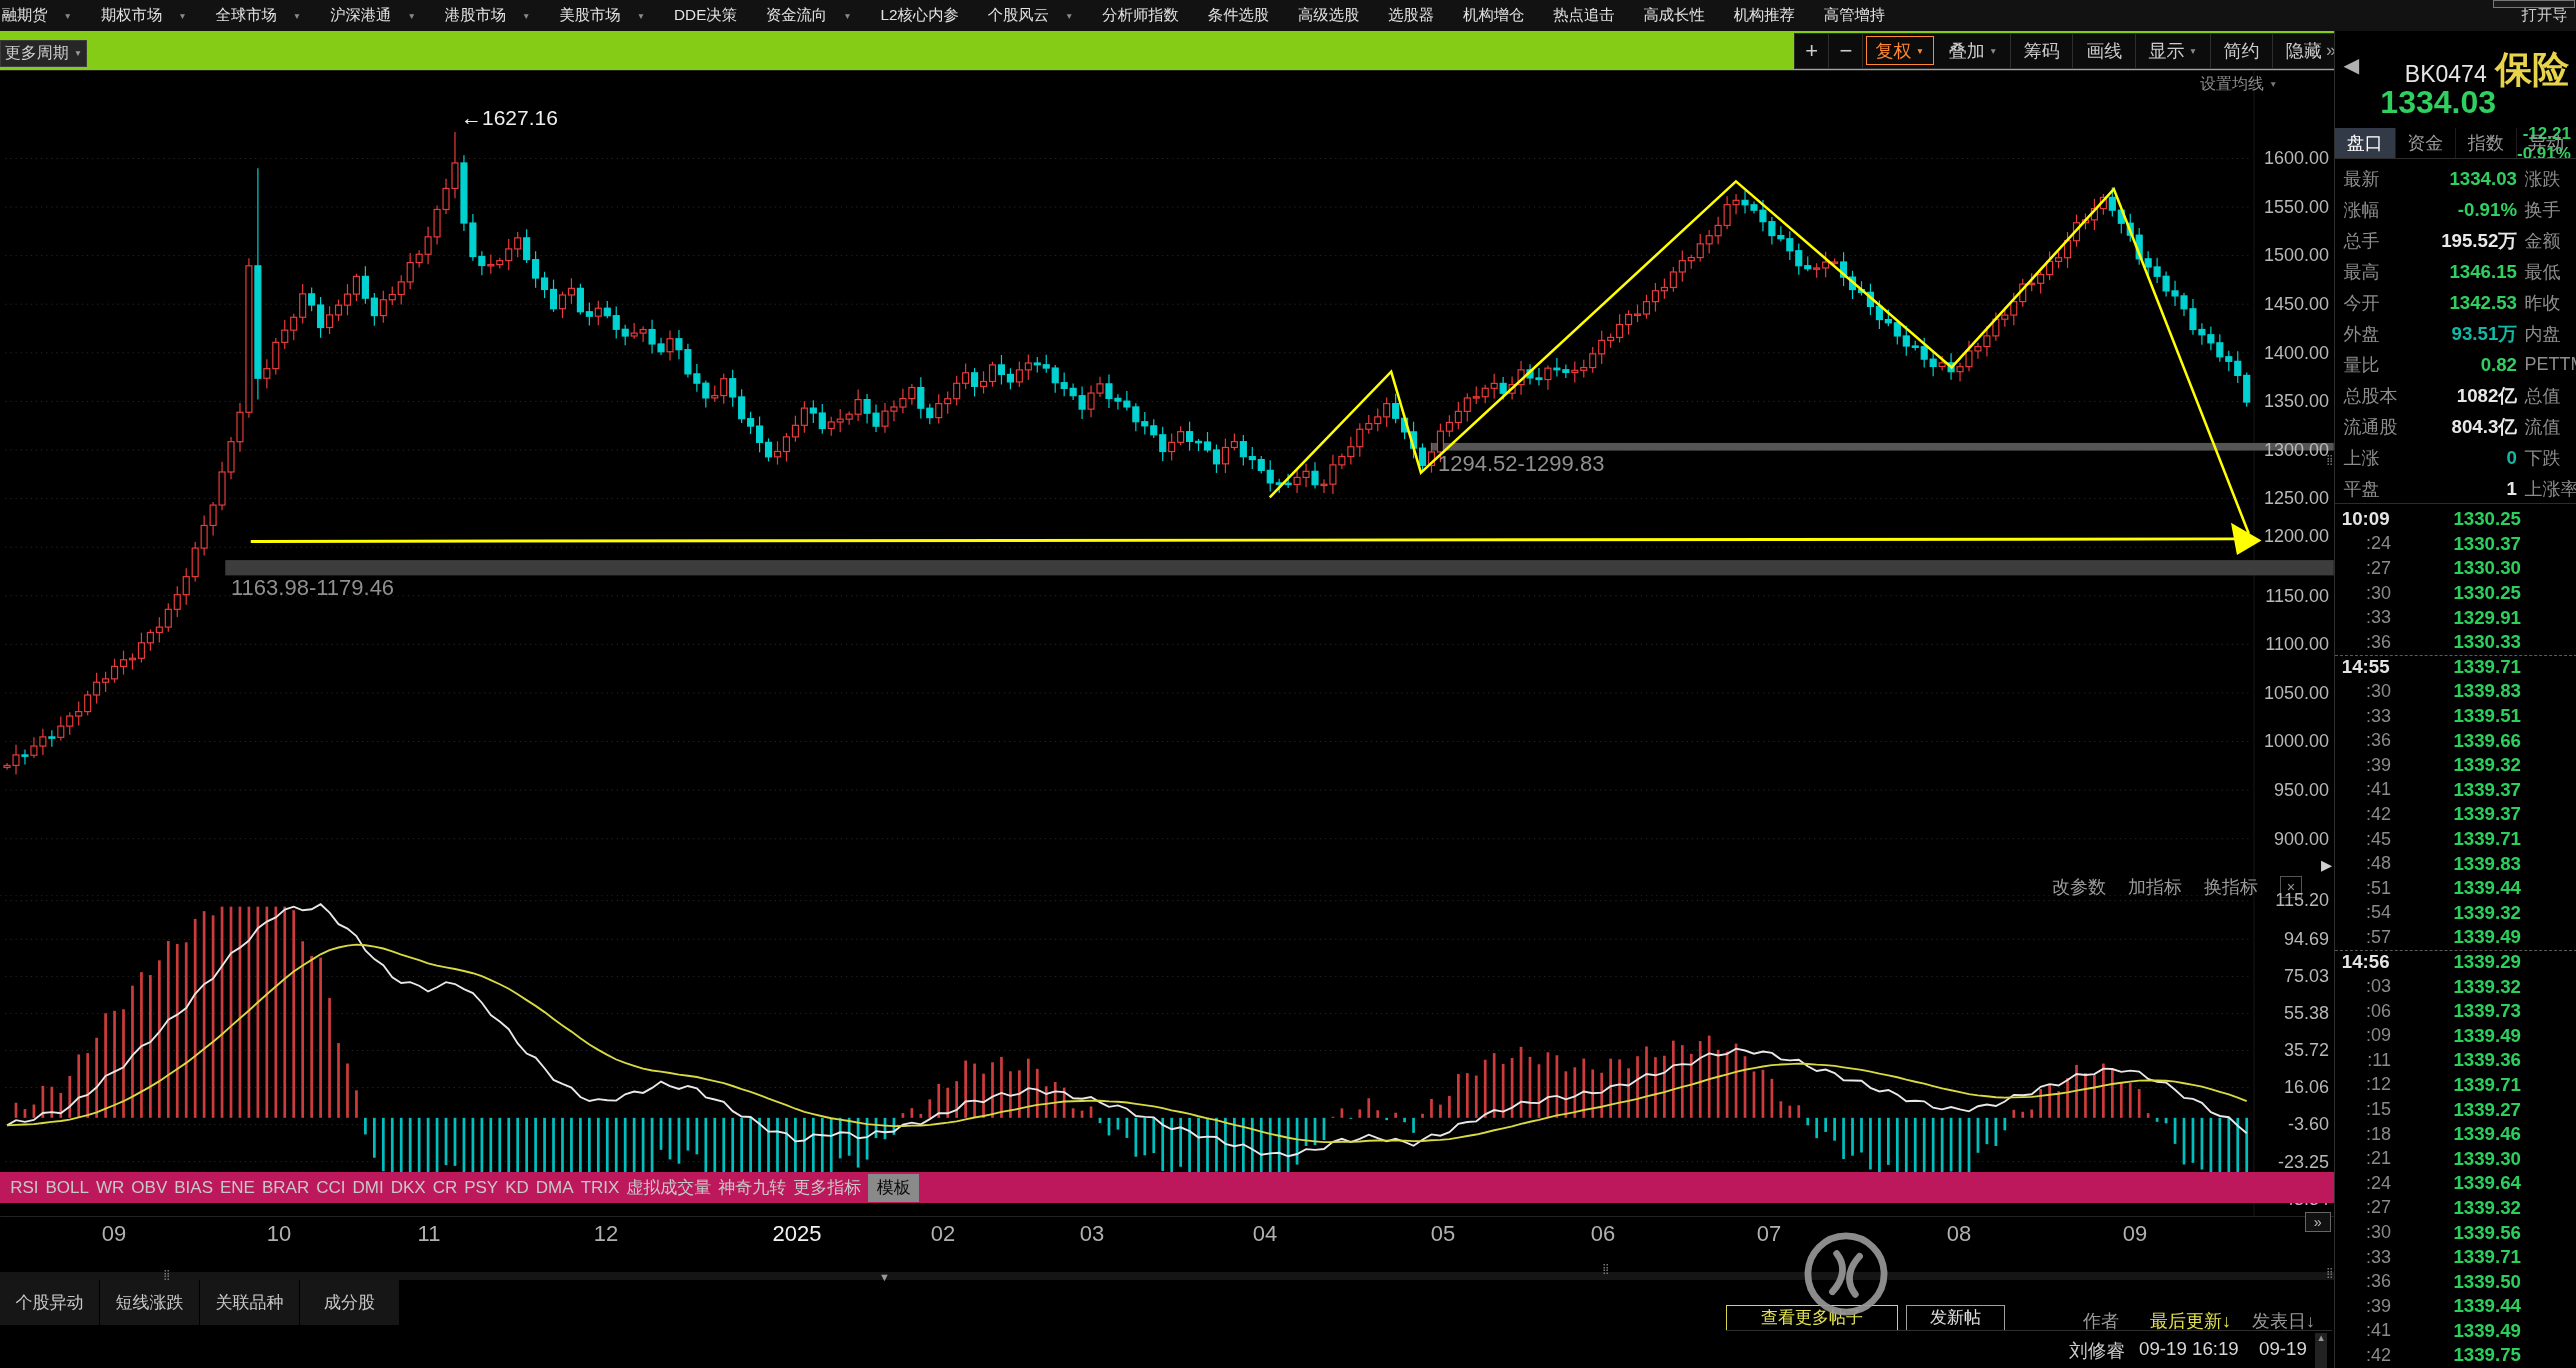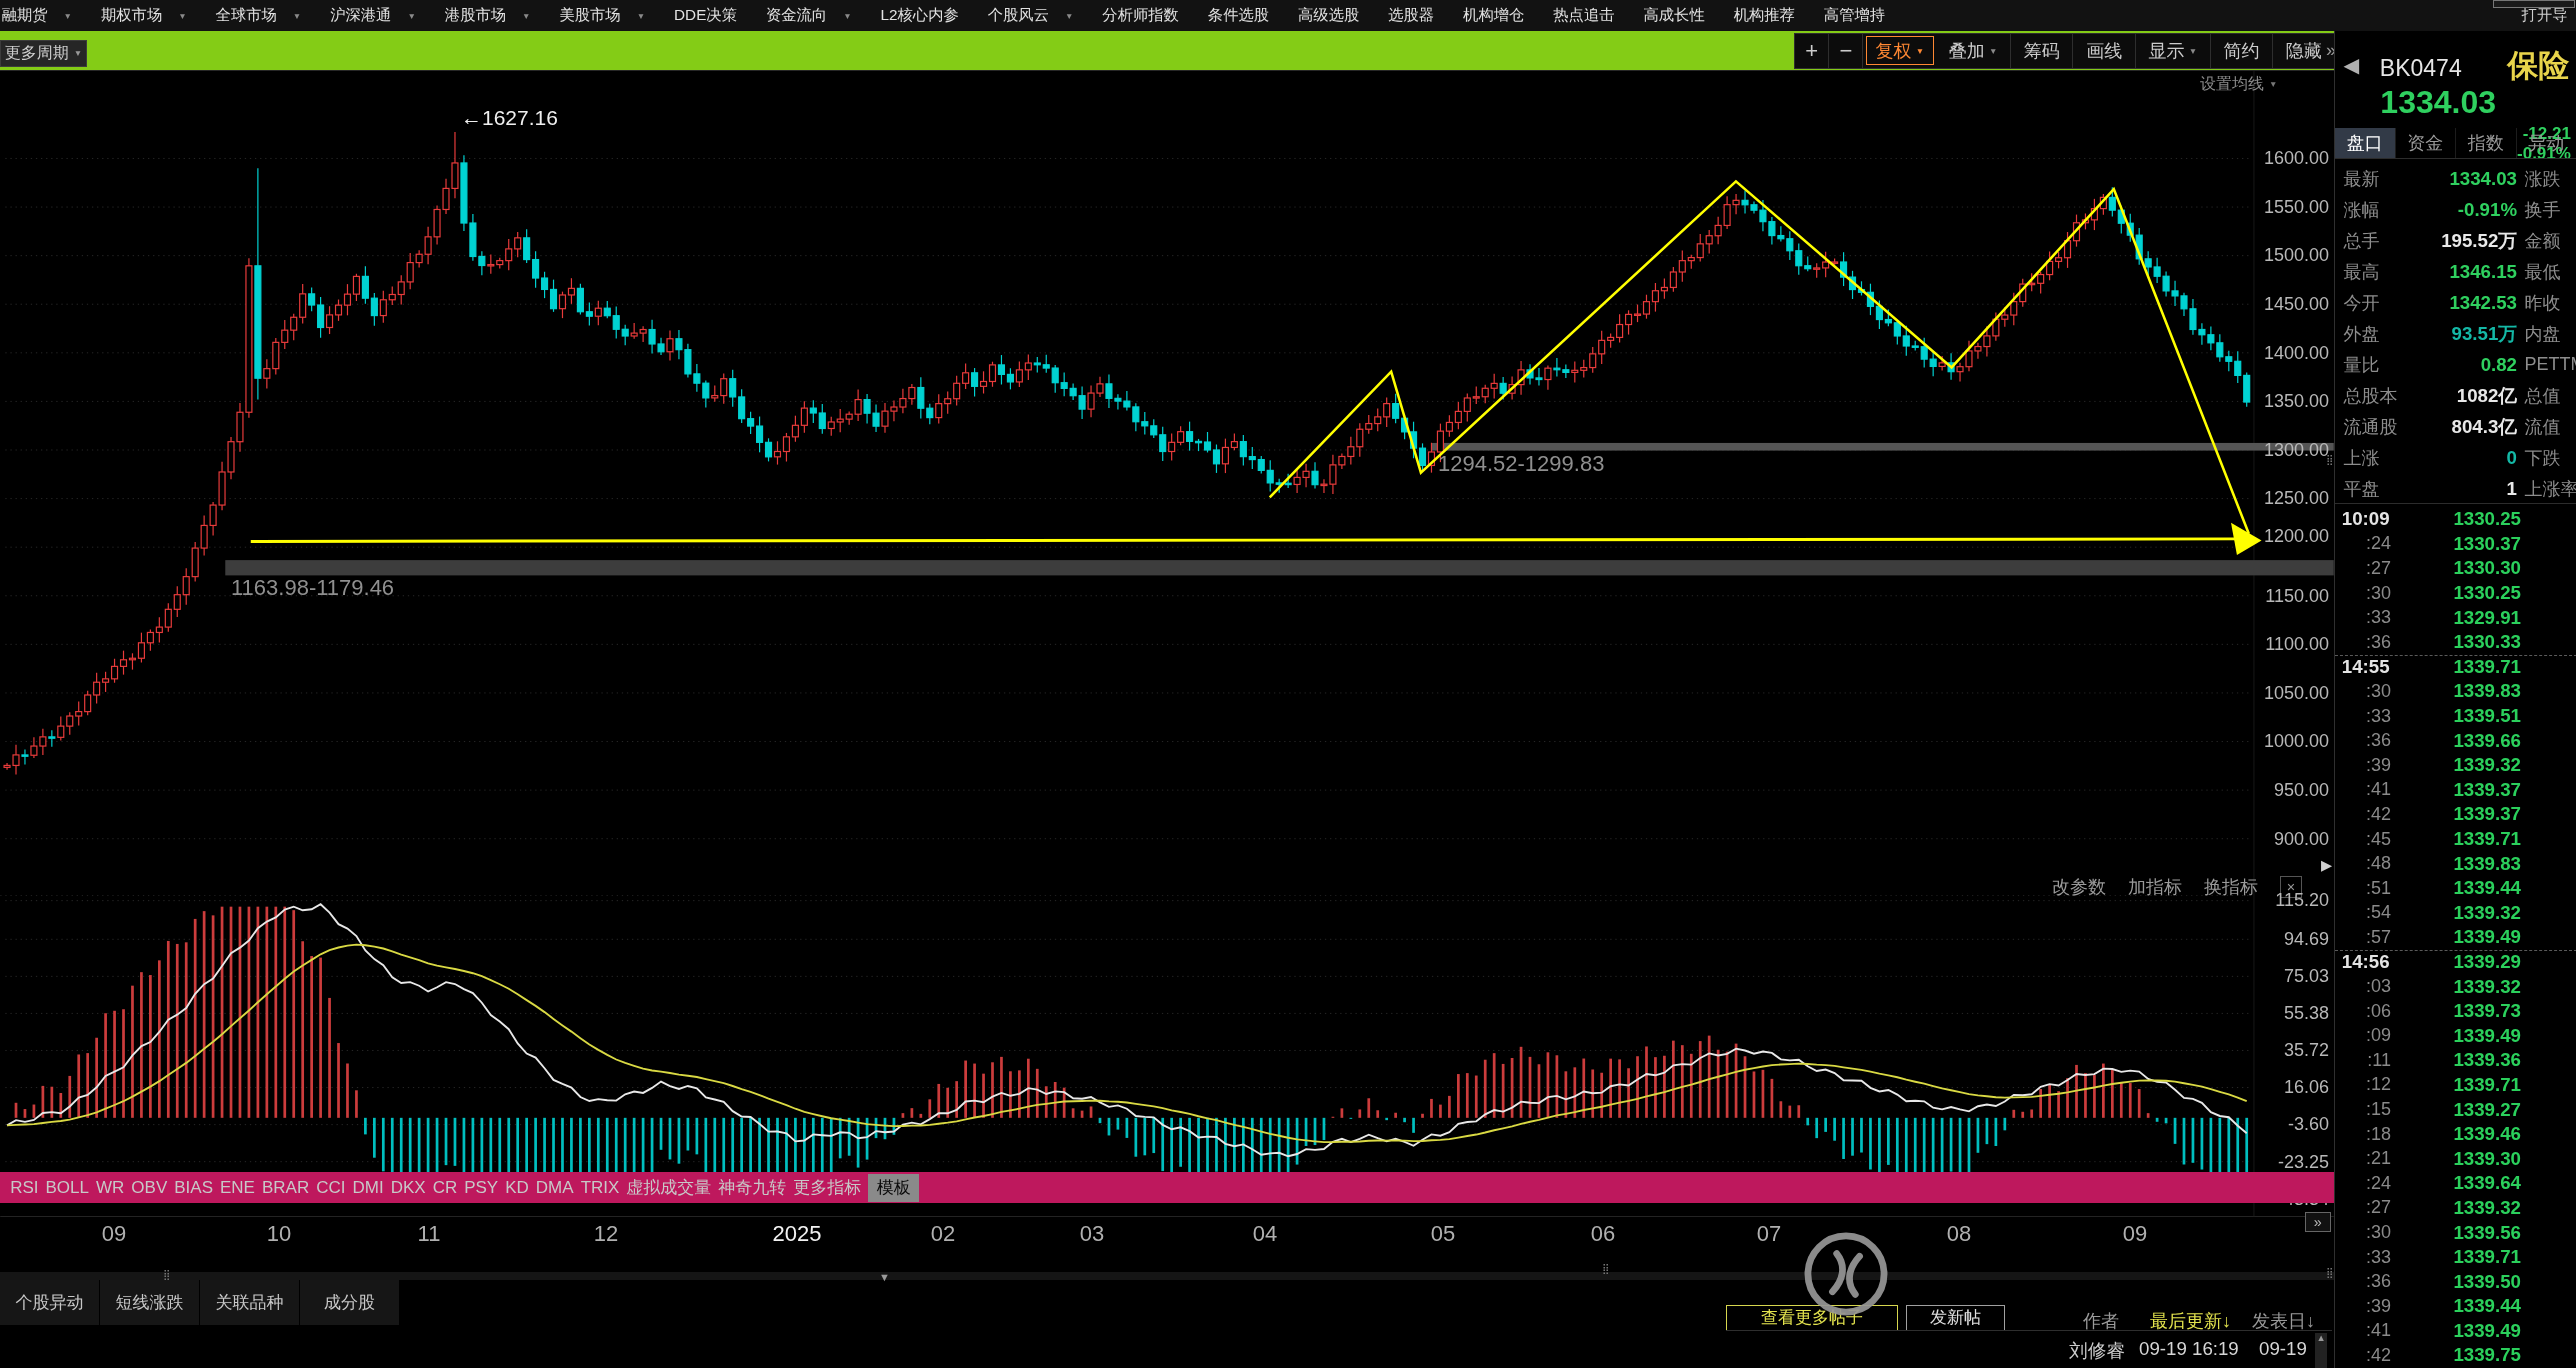--- a/index.html
+++ b/index.html
@@ -72,21 +72,21 @@
   .forum-cell { position:absolute; top:1338px; font-size:18.7px; color:#d6d6d6; }
   #forum-scroll { position:absolute; left:2315px; top:1333px; width:12px; height:35px; background:#222; }
   #forum-scroll .up { color:#999; font-size:9.3px; text-align:center; display:block; }
 
   
   #panel { position:absolute; left:2334px; top:31px; width:242px; height:1338px; background:#000;
     border-left:0.8px solid #2f2f2f; }
   #back-arrow { position:absolute; left:8.5px; top:22px; color:#b0b0b0; font-size:20.4px; }
   #code-row { position:absolute; right:6.8px; top:13.6px; display:flex; align-items:baseline; gap:8.5px; }
   #sym-code { color:#e6e6e6; font-size:23px; }
-  #sym-name { color:#e8d44b; font-size:31px; font-weight:700;margin-left:37px; }
+  #sym-name { color:#e8d44b; font-size:37px; font-weight:700; }
   #sym-price { position:absolute; right:80px; top:53px; color:#2fd05f; font-size:32px; font-weight:700; }
   #sym-chg { position:absolute; right:5.1px; top:53px; text-align:right; color:#2fd05f; font-size:17px;
     font-weight:700; line-height:19.5px;margin-top:40px; }
   #panel-tabs { position:absolute; left:0; top:97px; width:242px; height:31px; display:flex;
     border-bottom:0.8px solid #2c2c2c; }
   .panel-tab { flex:1; display:flex; align-items:center; justify-content:center; color:#9a9a9a;
     font-size:18px; border-right:0.8px solid #1d1d1d; }
   .panel-tab.active { background:#323a47; color:#ffffff; }
   #quote-rows { position:absolute; left:0; top:132px; width:242px; }
   .q-row { height:31px; display:grid; grid-template-columns:66px 116px 1fr; align-items:center; }

